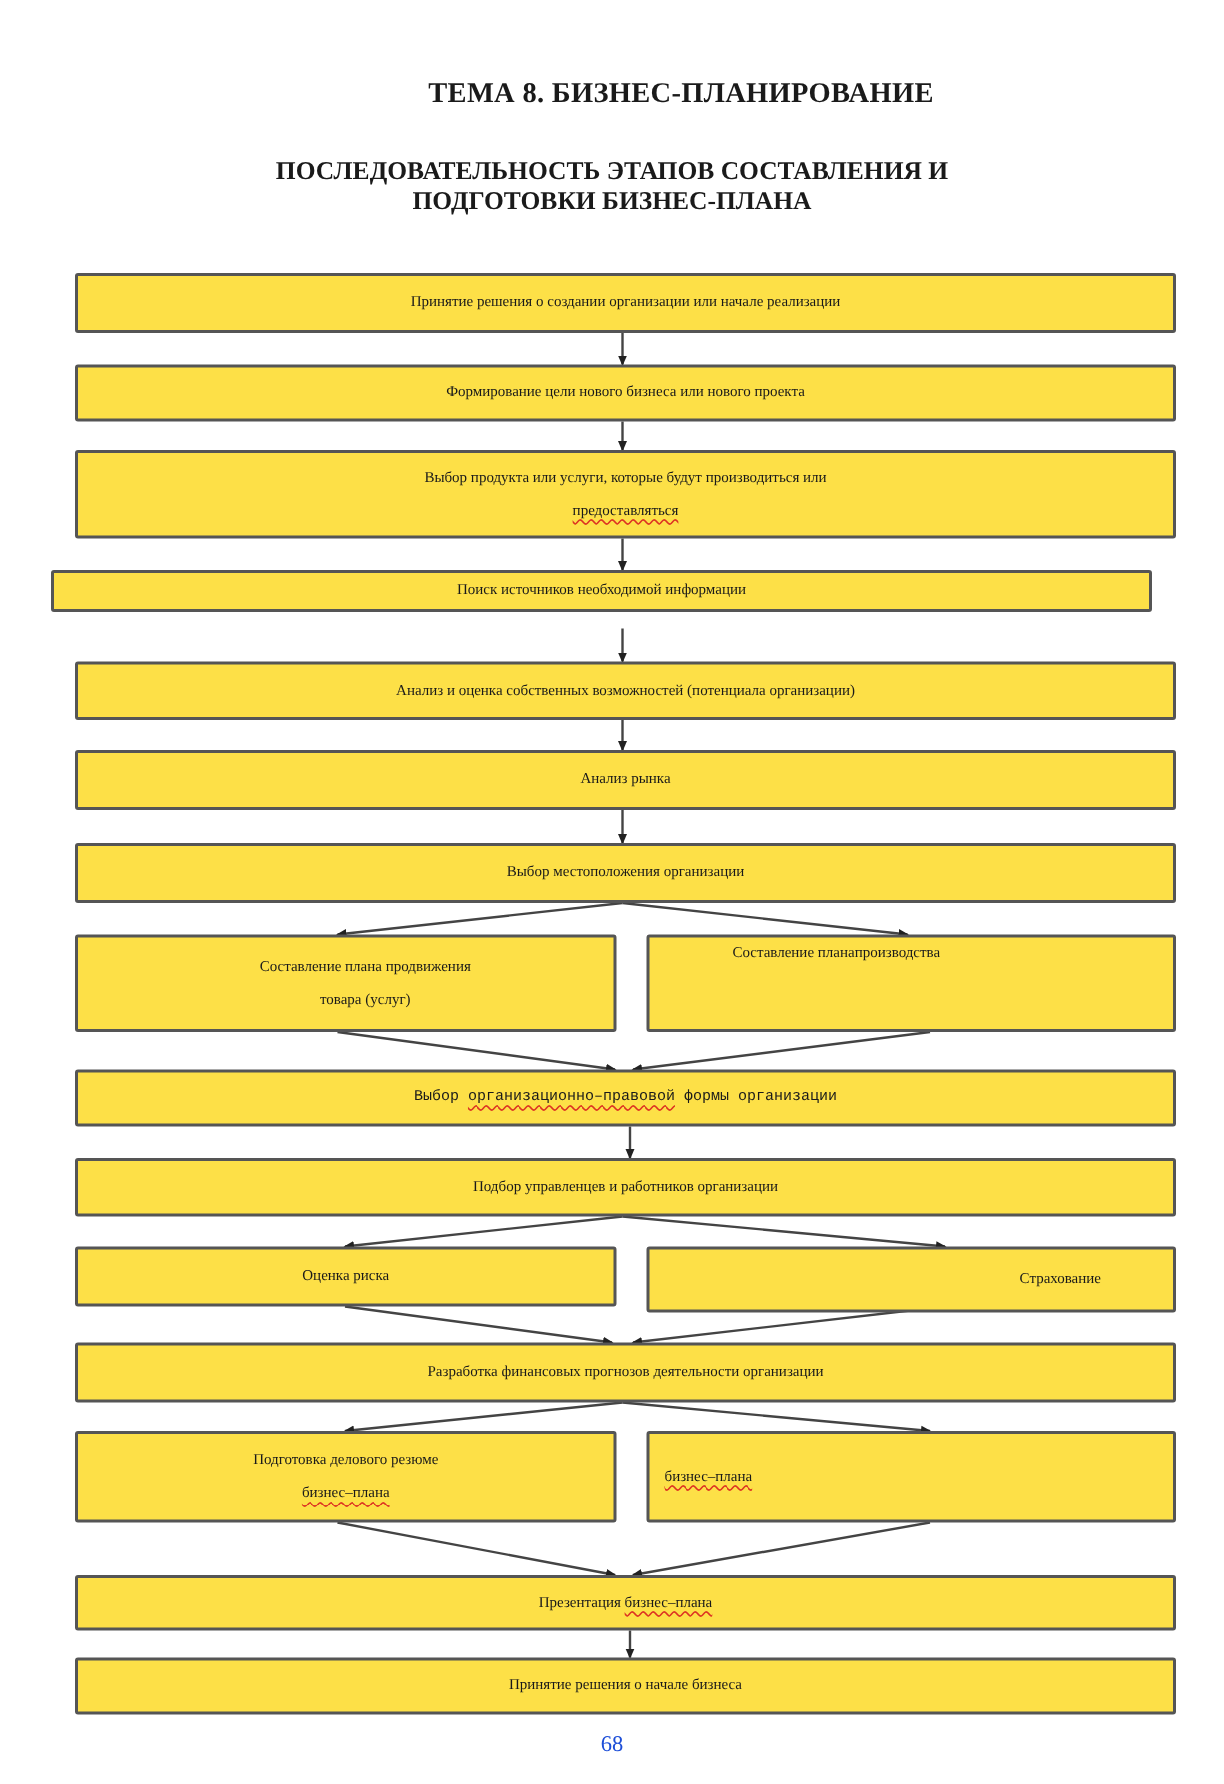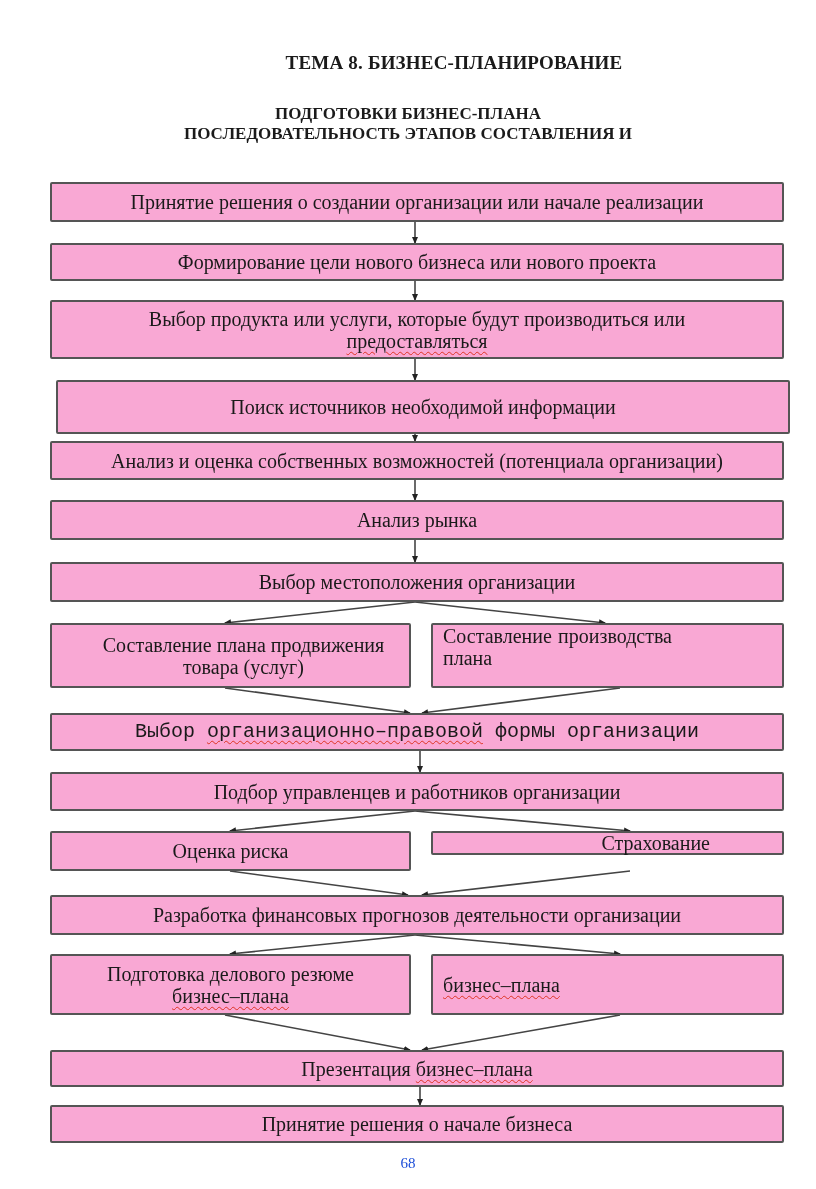--- a/index.html
+++ b/index.html
@@ -3,34 +3,34 @@
 <meta charset="utf-8">
 <style>
   html, body { margin: 0; padding: 0; background: #ffffff; }
   body { width: 816px; height: 1189px; position: relative; overflow: hidden;
          font-family: "Liberation Serif", "DejaVu Serif", serif; color: #1a1a1a; }
   .title { position: absolute; left: 0; width: 816px; text-align: center; font-weight: bold; }
   #main-title { top: 52px; font-size: 19px; letter-spacing: 0.2px; margin-left: 46px; }
   #sub-title { top: 104px; font-size: 17px; line-height: 20px; }
   #diagram { position: absolute; left: 0; top: 0; }
   .box { position: absolute; border: 2px solid #555; border-radius: 2px; box-sizing: border-box;
-         background: #f9a8d4; font-size: 20px; line-height: 22px; display: flex;
+         background: #fde047; font-size: 10px; line-height: 22px; display: flex;
          align-items: center; justify-content: center; text-align: center; padding: 0 10px; }
   .box span { display: block; }
   .squiggle { text-decoration: underline wavy #d32; text-decoration-thickness: 1px; text-underline-offset: 3px; }
   #page-number { position: absolute; top: 1155px; left: 0; width: 816px; text-align: center;
                  font-size: 15px; color: #1d4ed8; }
 </style>
 </head>
 <body>
 
 <div class="title" id="main-title">ТЕМА 8. БИЗНЕС-ПЛАНИРОВАНИЕ</div>
 <div class="title" id="sub-title">
+  <div>ПОСЛЕДОВАТЕЛЬНОСТЬ ЭТАПОВ СОСТАВЛЕНИЯ И</div>
   <div>ПОДГОТОВКИ БИЗНЕС-ПЛАНА</div>
-  <div>ПОСЛЕДОВАТЕЛЬНОСТЬ ЭТАПОВ СОСТАВЛЕНИЯ И</div>
 </div>
 
 <svg id="diagram" width="816" height="1189">
   <defs>
     <marker id="arrowhead" markerWidth="8" markerHeight="8" refX="6" refY="4" orient="auto" markerUnits="userSpaceOnUse">
       <path d="M0,1 L7,4 L0,7 z" fill="#222"></path>
     </marker>
   </defs>
   <g id="arrows">
       <line x1="415" y1="222" x2="415" y2="243" stroke="#444" stroke-width="1.6" marker-end="url(#arrowhead)"></line>
@@ -59,21 +59,21 @@
 <div class="box" style="left:50px;top:182px;width:734px;height:40px;">
   <span>Принятие решения о создании организации или начале реализации</span>
 </div>
 <div class="box" style="left:50px;top:243px;width:734px;height:38px;">
   <span>Формирование цели нового бизнеса или нового проекта</span>
 </div>
 <div class="box" style="left:50px;top:300px;width:734px;height:59px;flex-direction:column;">
   <span>Выбор продукта или услуги, которые будут производиться или</span>
   <span class="squiggle">предоставляться</span>
 </div>
-<div class="box" style="left:56px;top:380px;width:734px;height:54px;">
+<div class="box" style="left:34px;top:380px;width:734px;height:28px;">
   <span>Поиск источников необходимой информации</span>
 </div>
 <div class="box" style="left:50px;top:441px;width:734px;height:39px;">
   <span>Анализ и оценка собственных возможностей (потенциала организации)</span>
 </div>
 <div class="box" style="left:50px;top:500px;width:734px;height:40px;">
   <span>Анализ рынка</span>
 </div>
 <div class="box" style="left:50px;top:562px;width:734px;height:40px;">
   <span>Выбор местоположения организации</span>
@@ -90,21 +90,21 @@
   <span>
     <span style="display:inline;white-space:pre;">Выбор </span><span class="squiggle" style="display:inline;">организационно–правовой</span><span style="display:inline;white-space:pre;"> формы организации</span>
   </span>
 </div>
 <div class="box" style="left:50px;top:772px;width:734px;height:39px;">
   <span>Подбор управленцев и работников организации</span>
 </div>
 <div class="box" style="left:50px;top:831px;width:361px;height:40px;">
   <span>Оценка риска</span>
 </div>
-<div class="box" style="left:431px;top:831px;width:353px;height:24px;justify-content:flex-end;padding-right:72px;">
+<div class="box" style="left:431px;top:831px;width:353px;height:44px;justify-content:flex-end;padding-right:48px;">
   <span>Страхование</span>
 </div>
 <div class="box" style="left:50px;top:895px;width:734px;height:40px;">
   <span>Разработка финансовых прогнозов деятельности организации</span>
 </div>
 <div class="box" style="left:50px;top:954px;width:361px;height:61px;flex-direction:column;">
   <span>Подготовка делового резюме</span>
   <span class="squiggle">бизнес–плана</span>
 </div>
 <div class="box" style="left:431px;top:954px;width:353px;height:61px;flex-direction:column;align-items:stretch;">

